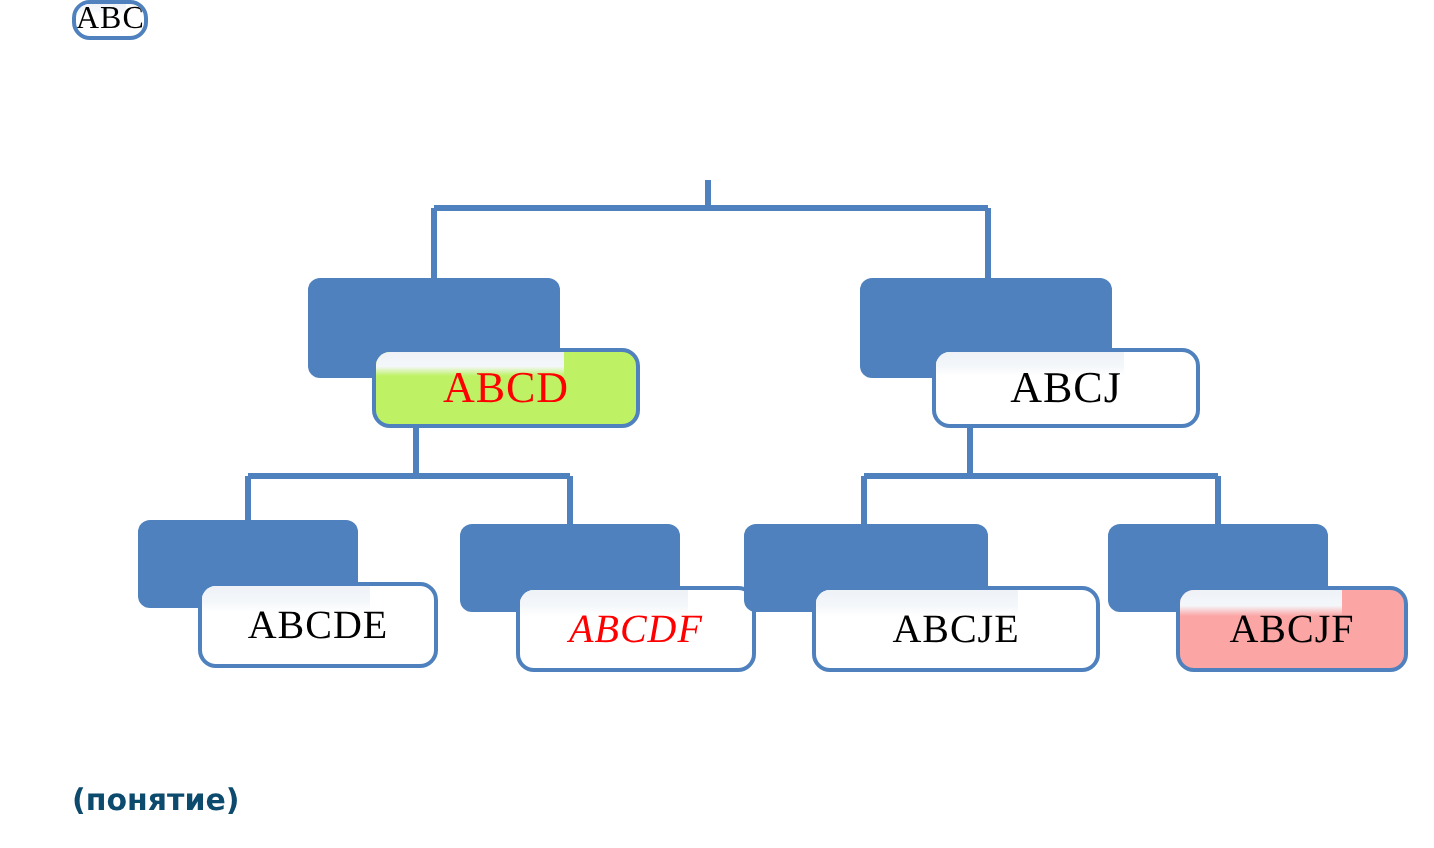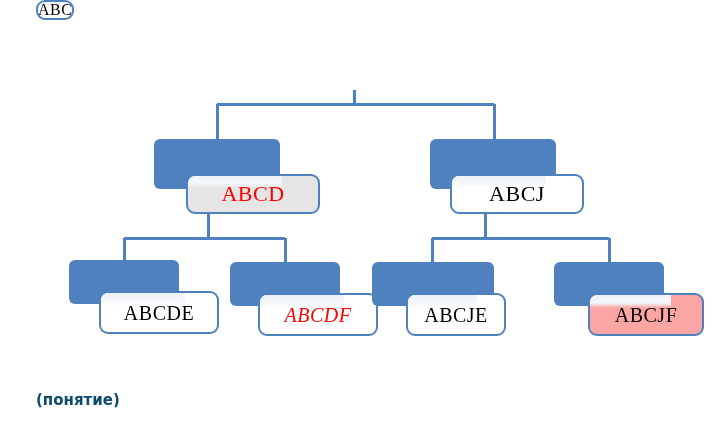--- a/index.html
+++ b/index.html
@@ -107,49 +107,49 @@
 
   <div class="node">
     <div class="plate"></div>
     <div class="card">
       <span class="label">ABC</span>
     </div>
   </div>
 
   <div class="node" style="left: 118px; top: 139px; width: 166px; height: 75px;">
     <div class="plate" style="left: 0px; top: 0px; width: 126px; height: 50px; background: rgb(78, 129, 189);"></div>
-    <div class="card" style="left: 32px; top: 35px; width: 134px; height: 40px; border-color: rgb(78, 129, 189); background: #e5e5e5;">
+    <div class="card" style="left: 32px; top: 35px; width: 134px; height: 40px; border-color: rgb(78, 129, 189); background: #bef264;">
       <span class="label" style="color: rgb(255, 0, 0); font-size: 22px;">ABCD</span>
     </div>
   </div>
 
   <div class="node" style="left: 394px; top: 139px; width: 166px; height: 75px;">
     <div class="plate" style="left: 0px; top: 0px; width: 126px; height: 50px; background: rgb(78, 129, 189);"></div>
-    <div class="card" style="left: 20px; top: 35px; width: 134px; height: 40px; border-color: rgb(78, 129, 189); background: rgb(255, 255, 255); text-align: right;">
+    <div class="card" style="left: 36px; top: 35px; width: 134px; height: 40px; border-color: rgb(78, 129, 189); background: rgb(255, 255, 255); text-align: right;">
       <span class="label" style="color: rgb(0, 0, 0); font-size: 22px;">ABCJ</span>
     </div>
   </div>
 
   <div class="node" style="left: 33px; top: 260px; width: 150px; height: 92px; text-align: center;">
     <div class="plate" style="left: 0px; top: 0px; width: 110px; height: 44px; background: rgb(78, 129, 189);"></div>
     <div class="card" style="left: 30px; top: 31px; width: 120px; height: 43px; border-color: rgb(78, 129, 189); background: rgb(255, 255, 255);">
       <span class="label" style="color: rgb(0, 0, 0); font-size: 20px;">ABCDE</span>
     </div>
   </div>
 
   <div class="node" style="left: 194px; top: 262px; width: 148px; height: 74px;">
     <div class="plate" style="left: 0px; top: 0px; width: 110px; height: 44px; background: rgb(78, 129, 189);"></div>
     <div class="card" style="left: 28px; top: 31px; width: 120px; height: 43px; border-color: rgb(78, 129, 189); background: rgb(255, 255, 255);">
       <span class="label" style="color: rgb(255, 0, 0); font-size: 20px; font-style: italic;">ABCDF</span>
     </div>
   </div>
 
   <div class="node" style="left: 336px; top: 262px; width: 158px; height: 74px;">
     <div class="plate" style="left: 0px; top: 0px; width: 122px; height: 44px; background: rgb(78, 129, 189);"></div>
-    <div class="card" style="left: 34px; top: 31px; width: 100px; height: 43px; border-color: rgb(78, 129, 189); background: rgb(255, 255, 255);">
+    <div class="card" style="left: 34px; top: 31px; width: 144px; height: 43px; border-color: rgb(78, 129, 189); background: rgb(255, 255, 255);">
       <span class="label" style="color: rgb(0, 0, 0); font-size: 20px;">ABCJE</span>
     </div>
   </div>
 
   <div class="node" style="left: 518px; top: 262px; width: 150px; height: 74px;">
     <div class="plate" style="left: 0px; top: 0px; width: 110px; height: 44px; background: rgb(78, 129, 189);"></div>
     <div class="card" style="left: 34px; top: 31px; width: 116px; height: 43px; border-color: rgb(78, 129, 189); background: #fca5a5;">
       <span class="label" style="color: rgb(0, 0, 0); font-size: 20px;">ABCJF</span>
     </div>
   </div>

